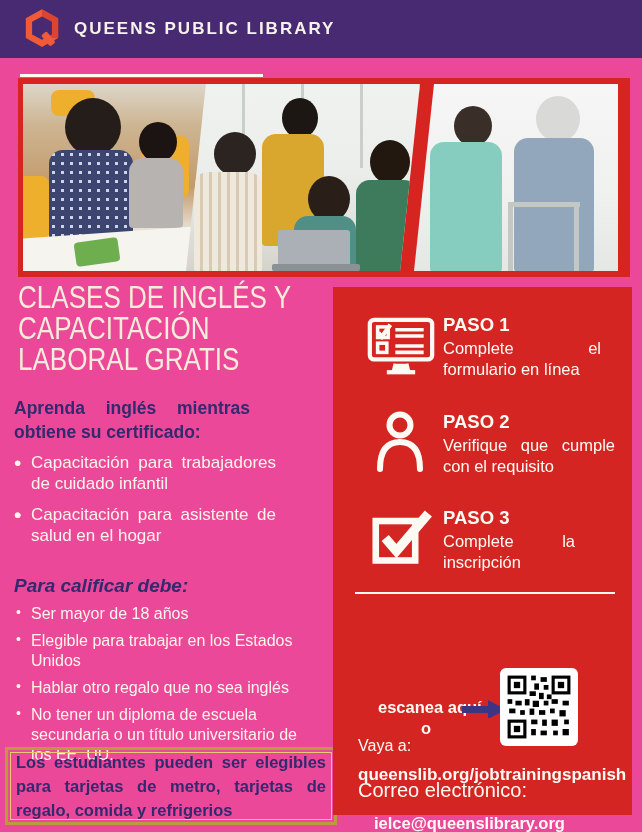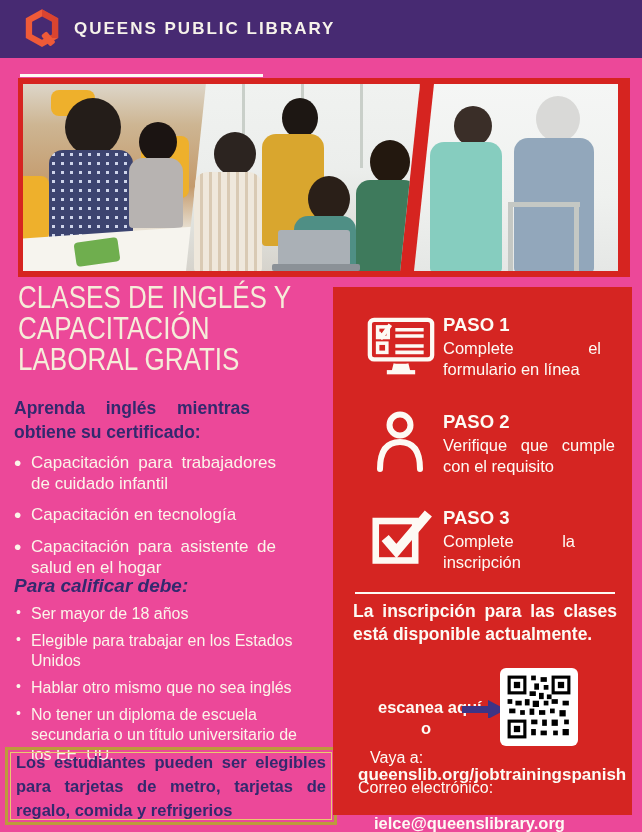--- a/index.html
+++ b/index.html
@@ -56,23 +56,23 @@
   .step-text{position:absolute;left:110px;}
   .step-label{font-size:18.5px;font-weight:bold;margin:0 0 2px 0;}
   .step-desc{font-size:16.5px;line-height:1.3;margin:0;text-align:justify;}
   .divider{position:absolute;left:22px;top:305px;width:260px;height:2px;background:#fdfaf4;}
   .availability{position:absolute;left:20px;top:313px;width:264px;margin:0;font-size:17.5px;font-weight:bold;line-height:1.3;text-align:justify;}
   .cta{position:absolute;left:20px;top:365px;margin:0;font-size:18px;font-weight:bold;}
   .scan-label{position:absolute;left:45px;top:411px;margin:0;font-size:16.5px;font-weight:bold;}
   .or-label{position:absolute;left:88px;top:432px;margin:0;font-size:16.5px;font-weight:bold;}
   .scan-arrow{position:absolute;left:129px;top:413px;width:44px;height:18px;}
   .qr{position:absolute;left:167px;top:381px;width:78px;height:78px;background:#fff;border-radius:6px;display:flex;align-items:center;justify-content:center;}
-  .goto-label{position:absolute;left:25px;top:450px;margin:12px;font-size:16px;}
+  .goto-label{position:absolute;left:25px;top:450px;margin:0;font-size:16px;}
   .url{position:absolute;left:25px;top:478px;margin:0;font-size:17px;font-weight:bold;}
-  .email-label{position:absolute;left:25px;top:492px;margin:0;font-size:16px;}
+  .email-label{position:absolute;left:25px;top:492px;margin:0;font-size:20px;}
   .email{position:absolute;left:25px;top:511px;margin:16px;font-size:16.5px;font-weight:bold;}
 </style>
 </head>
 <body>
 
 <div class="page">
 
   <header class="topbar">
     <div class="logo">
       <svg viewBox="0 0 40 46" width="36" height="42">
@@ -128,30 +128,30 @@
   <h1 class="title">
     <span class="tline">CLASES DE INGLÉS Y</span>
     <span class="tline">CAPACITACIÓN</span>
     <span class="tline">LABORAL GRATIS</span>
   </h1>
 
   <h2 class="lead-heading">Aprenda inglés mientras obtiene su certificado:</h2>
 
   <ul class="blist certlist">
     <li><span class="dot">•</span><span>Capacitación para trabajadores de cuidado infantil</span></li>
-    <li><span class="dot">•</span><span>Capacitación en tecnología</span></li>
+    <li><span class="dot">•</span></li>
     <li><span class="dot">•</span><span>Capacitación para asistente de salud en el hogar</span></li>
   </ul>
 
   <h2 class="qualify-heading">Para calificar debe:</h2>
 
   <ul class="blist quallist">
     <li><span class="dot">•</span><span>Ser mayor de 18 años</span></li>
     <li><span class="dot">•</span><span>Elegible para trabajar en los Estados Unidos</span></li>
-    <li><span class="dot">•</span><span>Hablar otro mismo que no sea inglés</span></li>
+    <li><span class="dot">•</span><span>Hablar otro regalo que no sea inglés</span></li>
     <li><span class="dot">•</span><span>No tener un diploma de escuela secundaria o un título universitario de los EE. UU.</span></li>
   </ul>
 
   <div class="gold-box">
     <p>Los estudiantes pueden ser elegibles para tarjetas de metro, tarjetas de regalo, comida y refrigerios</p>
   </div>
 
   <aside class="panel">
 
     <div class="step-icon" style="left:34px;top:29px;width:68px;height:60px;">
@@ -187,21 +187,20 @@
         <path d="M14 30 L26 44 L60 4" stroke-width="10"></path>
       </svg>
     </div>
     <div class="step-text" style="top:220px;">
       <p class="step-label">PASO 3</p>
       <p class="step-desc" style="width:132px;">Complete la inscripción</p>
     </div>
 
     <div class="divider"></div>
 
-    <p class="availability">La inscripción para las clases está disponible actualmente.</p>
 
     <p class="scan-label">escanea aquí</p>
     <p class="or-label">o</p>
     <div class="scan-arrow">
       <svg viewBox="0 0 44 18" width="44" height="18">
         <rect x="0" y="6" width="28" height="7" fill="#3d3484"></rect>
         <polygon points="26,0 44,9.5 26,19" fill="#3d3484"></polygon>
       </svg>
     </div>
 

